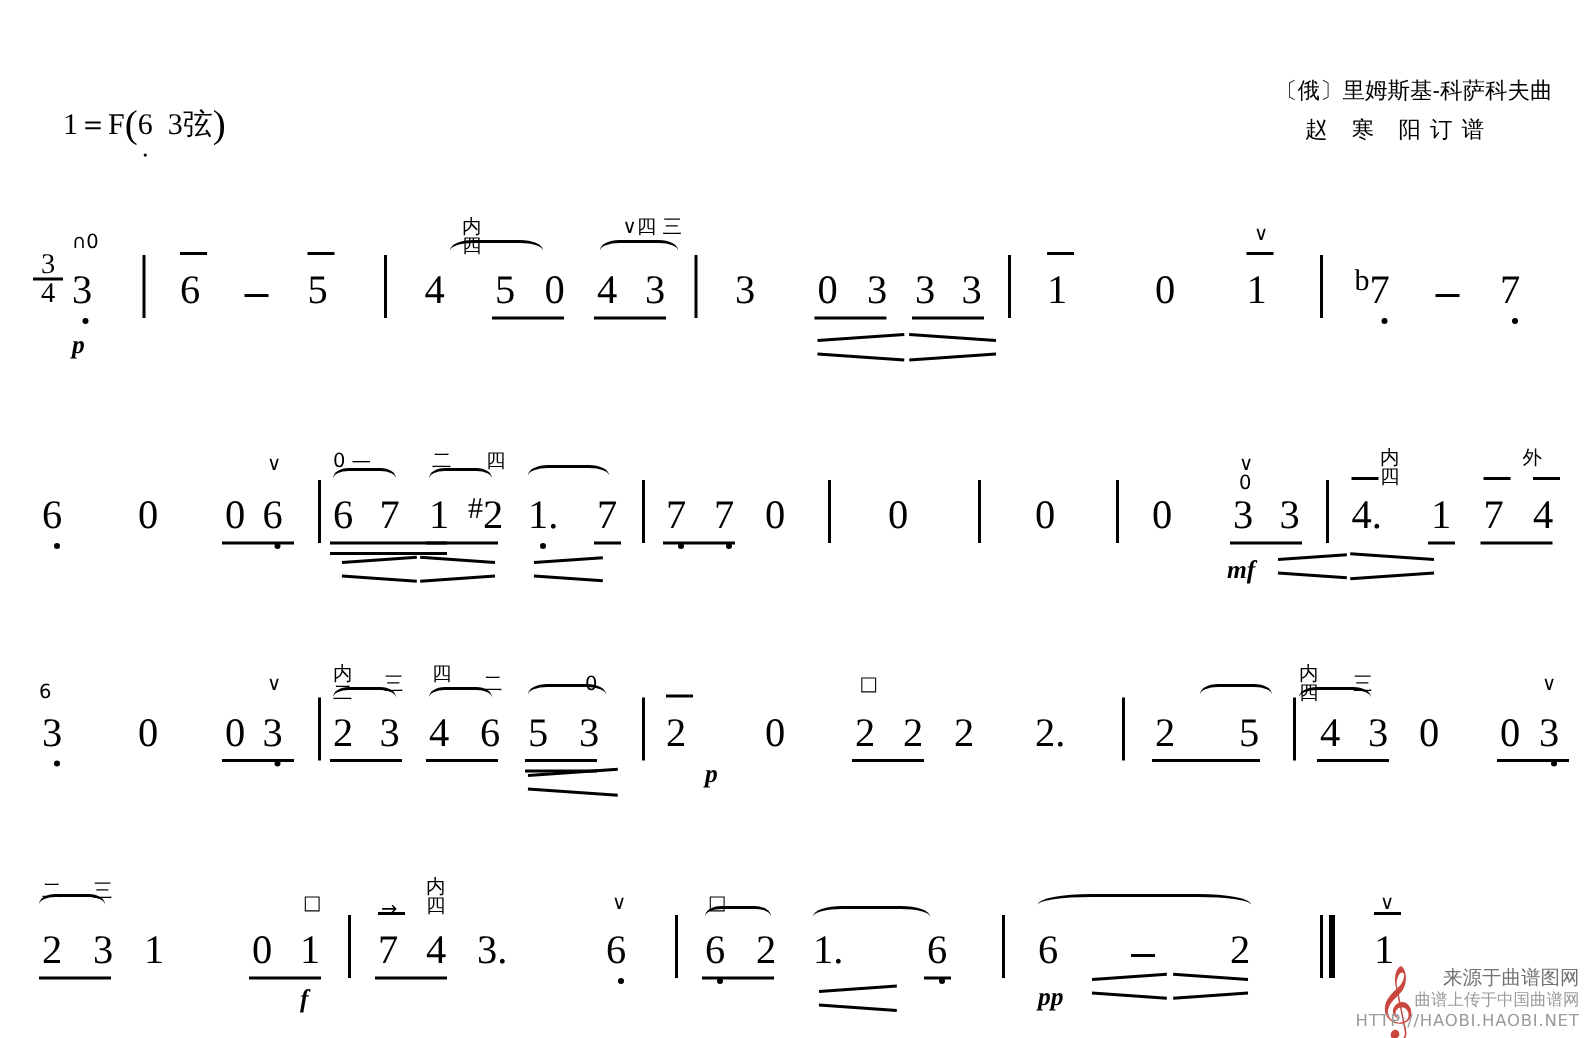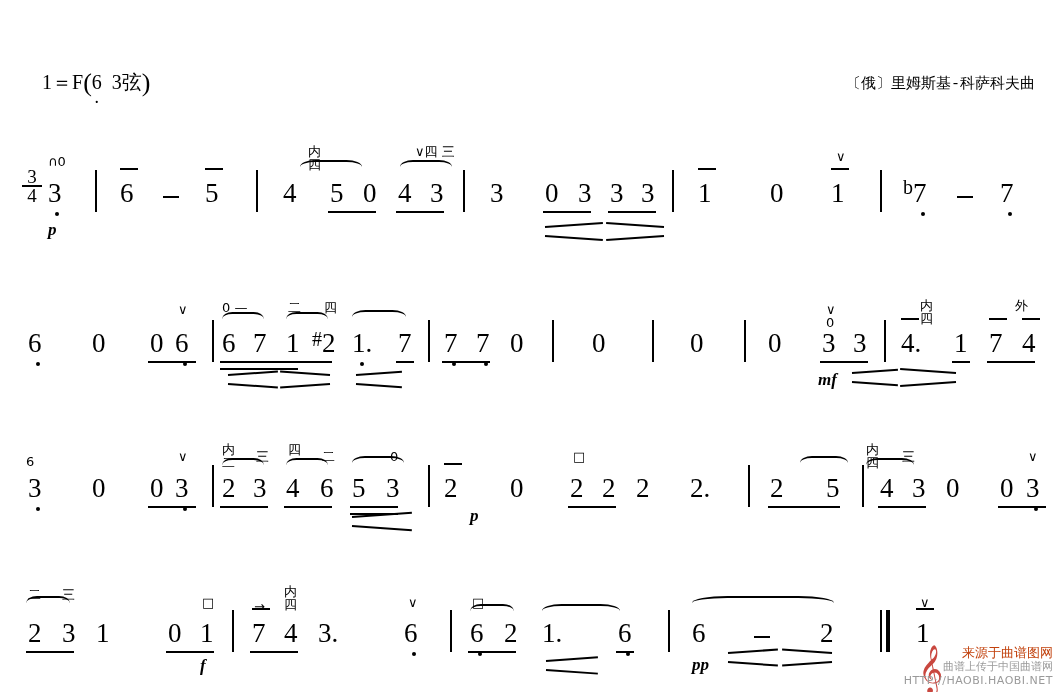--- a/index.html
+++ b/index.html
@@ -34,22 +34,21 @@
     font-family: "DejaVu Serif", serif;
   }
   
   .credits {
     position: absolute;
     right: 26px;
     top: 48px;
     text-align: left;
     font-size: 15px;
     line-height: 26px;
-    font-family: Liberation Mono, monospace;
-    margin-top: 24px;
+    font-family: Liberation Sans, sans-serif;
   }
   .credits .line2 {
     letter-spacing: 6px;
     padding-left: 20px;
   }
   
   .keysig {
     position: absolute;
     left: 42px;
     top: 68px;
@@ -174,40 +173,41 @@
     right: 8px;
     bottom: 4px;
     text-align: right;
     color: #9a9a9a;
     font-size: 11px;
     font-family: "DejaVu Sans", sans-serif;
     line-height: 14px;
   }
   .wm .big {
     font-size: 13px;
-    color: #c2410c;
+    color: #737373;
   }
   .wm-url { letter-spacing: 0.5px; }
   .clef-deco {
     position: absolute;
     right: 118px;
     bottom: 2px;
     font-size: 42px;
     color: #c9473f;
     line-height: 42px;
   }
 </style>
 </head>
 <body>
 
 <div class="sheet">
 
 
   <div class="credits">
     <div class="line1">〔俄〕里姆斯基-科萨科夫曲</div>
+    <div class="line2">赵 寒  阳订谱</div>
   </div>
 
   <div class="keysig">
     <span>1＝F</span><span class="paren">(</span><span class="dotnum">6</span>&nbsp;&nbsp;<span>3弦</span><span class="paren">)</span>
   </div>
 
 
   <div class="timesig">
     <span class="num">3</span>
     <span class="den">4</span>

